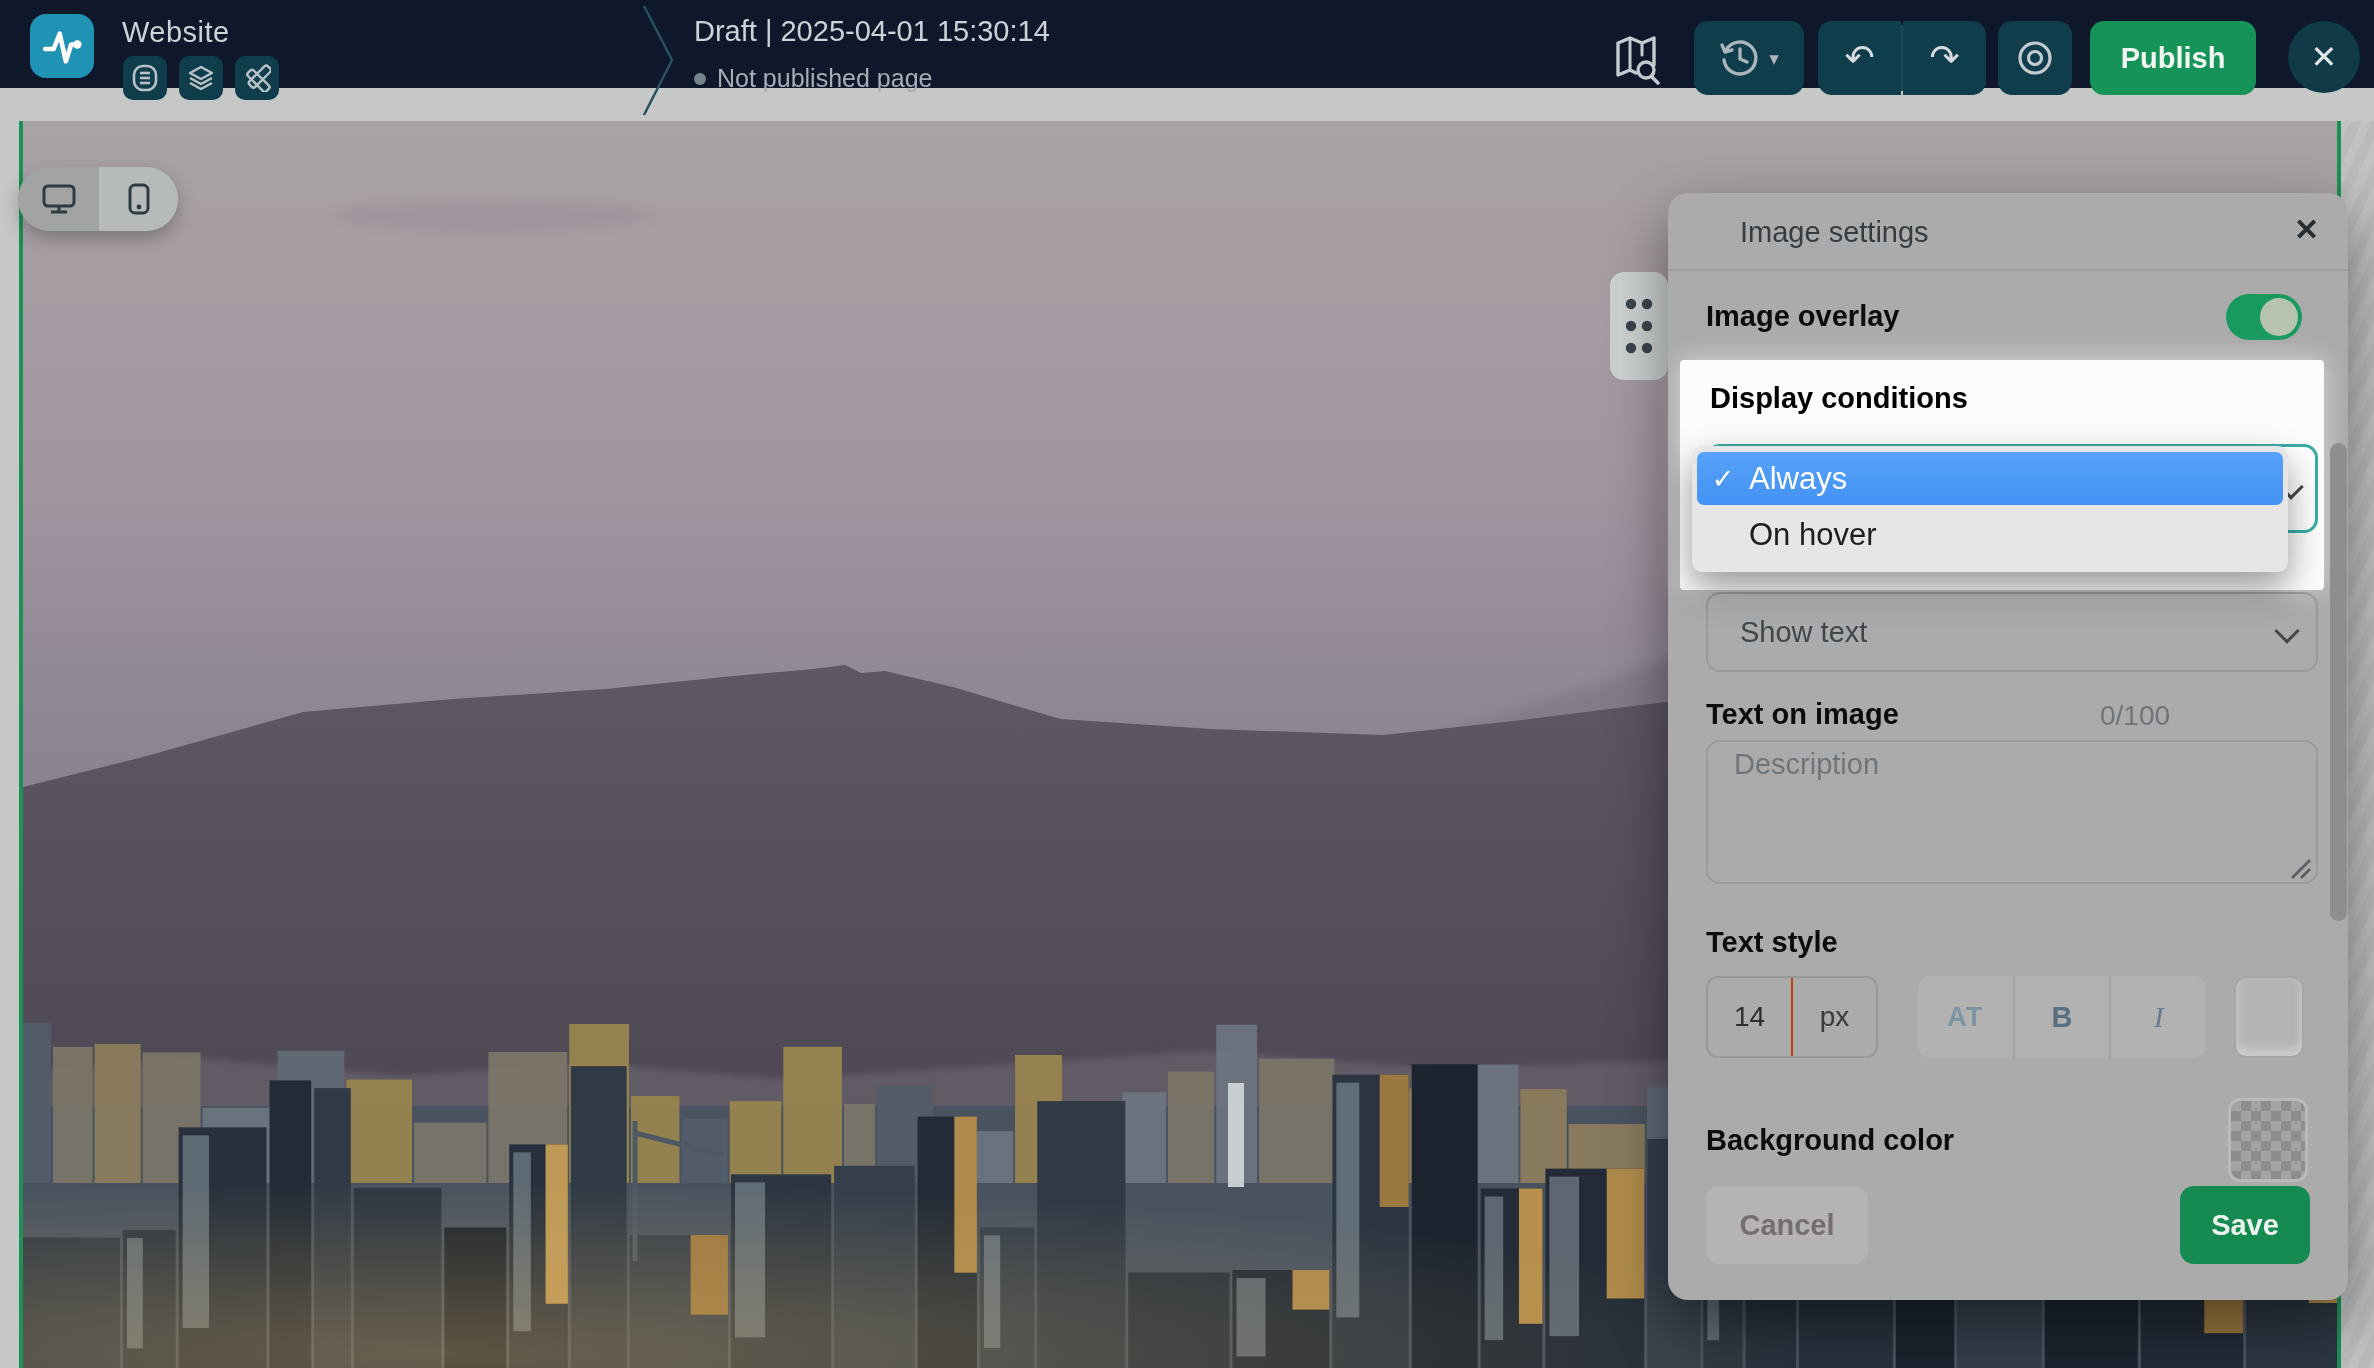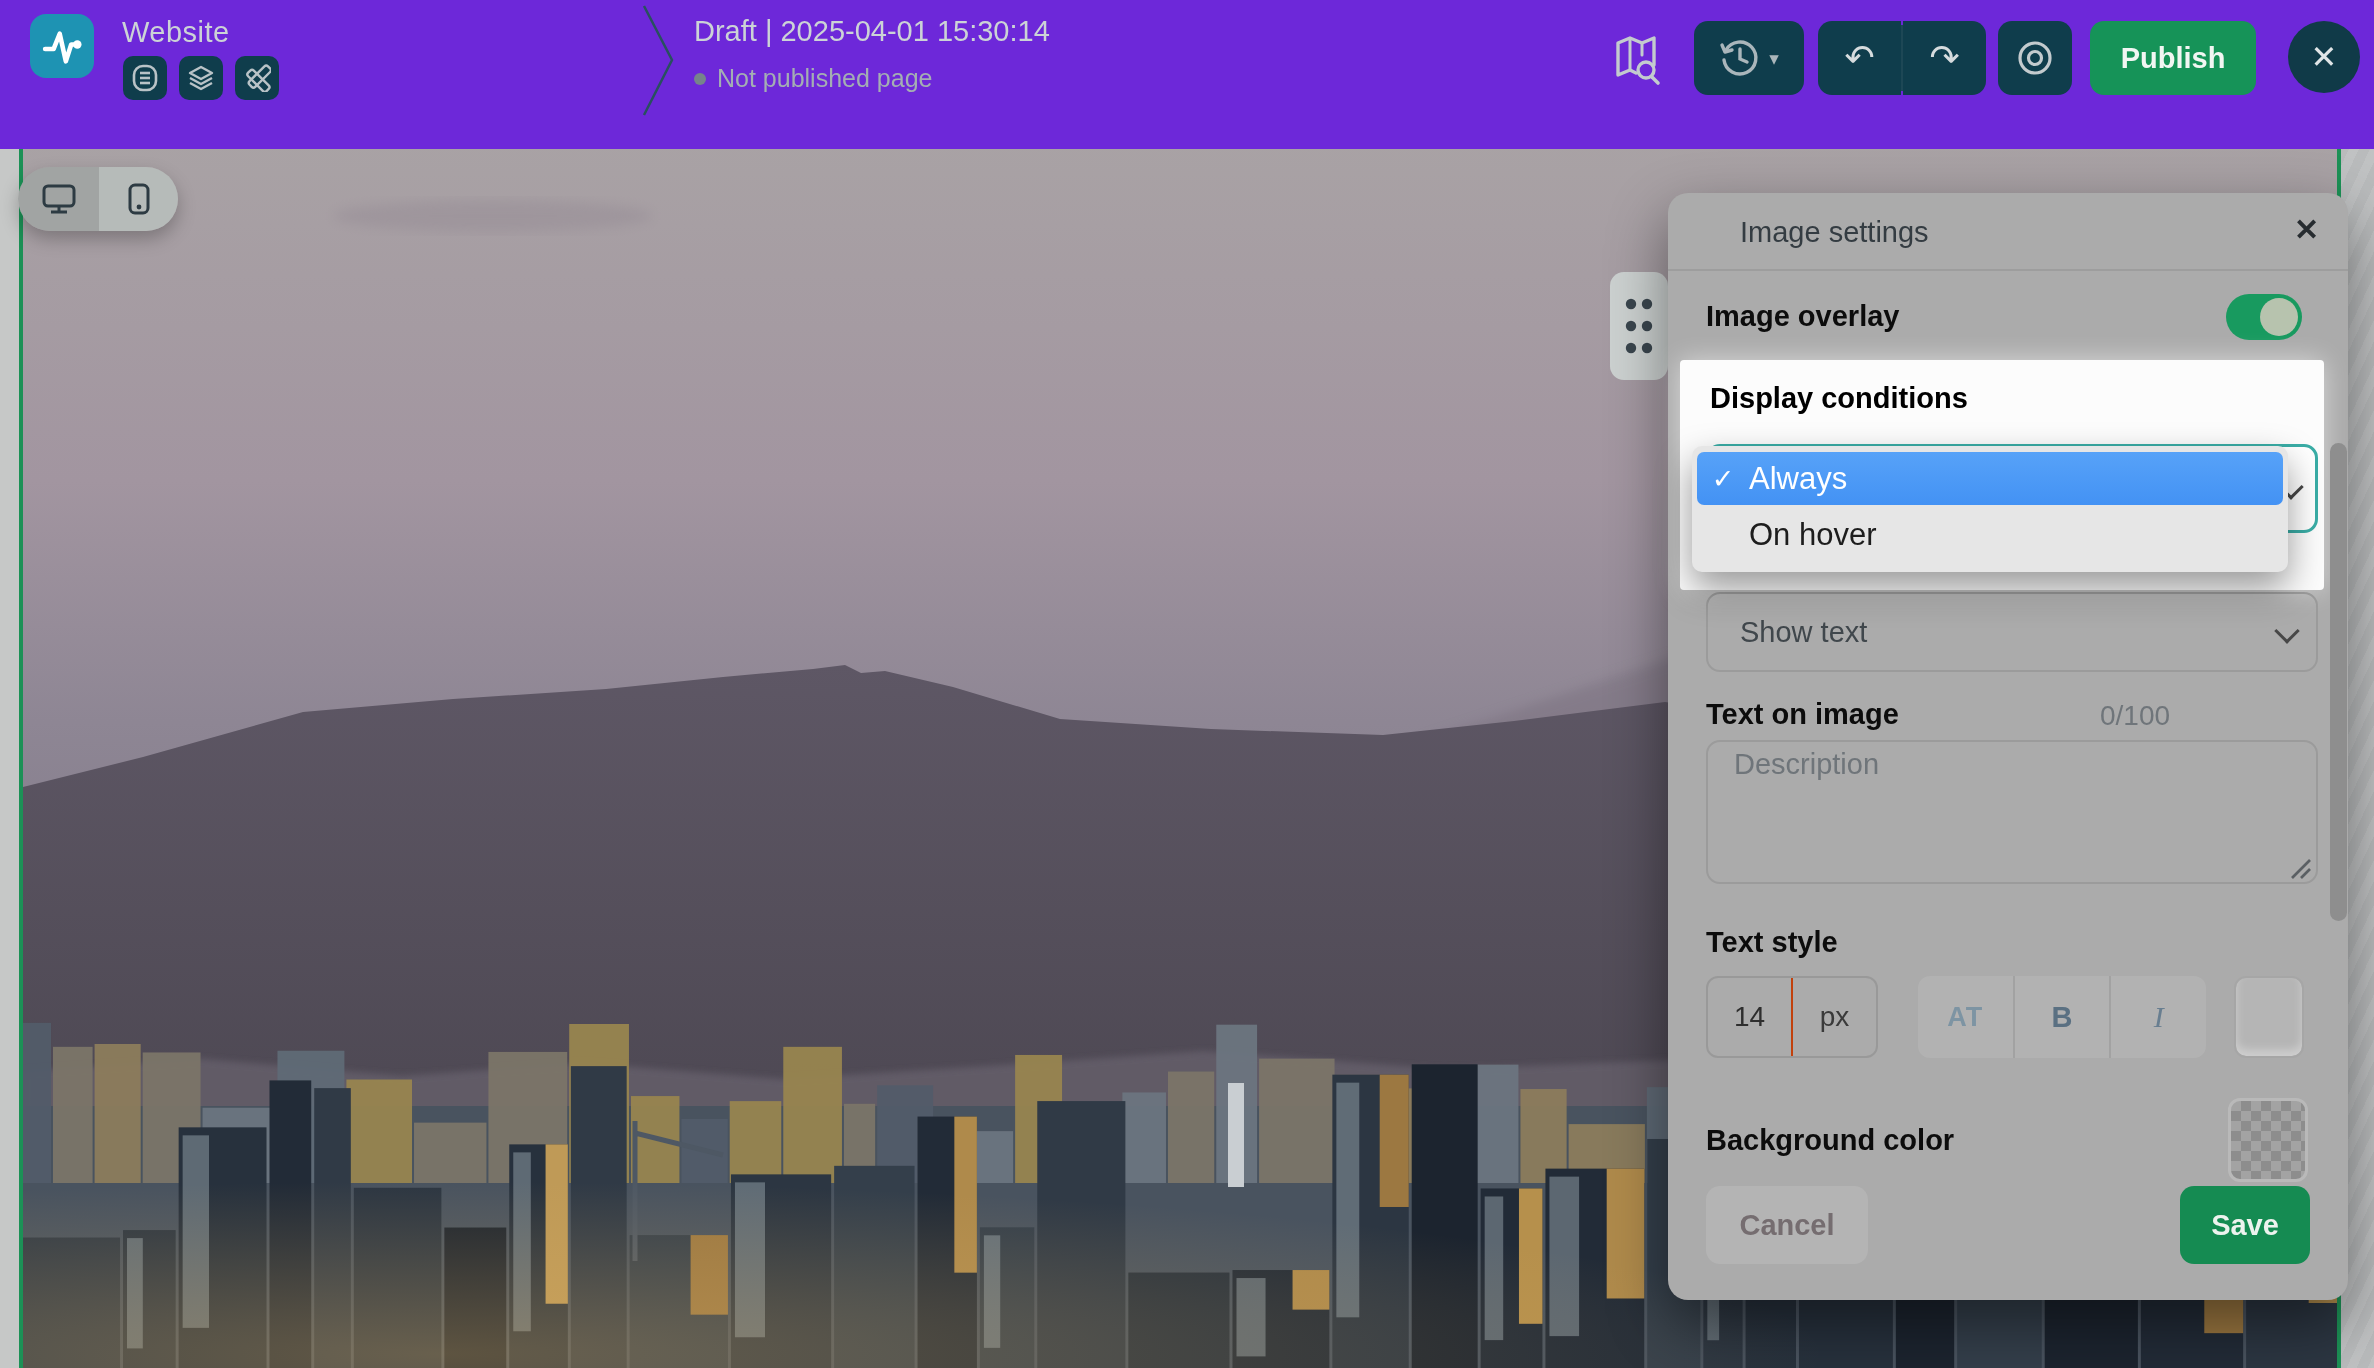--- a/index.html
+++ b/index.html
@@ -2,21 +2,21 @@
 <html><head>
 <meta charset="utf-8">
 <style>
   * { margin:0; padding:0; box-sizing:border-box; }
   html,body { width:2374px; height:1368px; overflow:hidden; background:#c6c8c7;
               font-family:"Liberation Sans", sans-serif; }
   #app { position:relative; width:2374px; height:1368px; overflow:hidden; }
   .abs { position:absolute; }
 
   
-  #header { position:absolute; left:0; top:0; width:2374px; height:149px; background:#6d28d9; z-index:50;padding-left:48px; }
+  #header { position:absolute; left:0; top:0; width:2374px; height:88px; background:#0f172a; z-index:50;padding-left:48px; }
   .logo { left:30px; top:14px; width:64px; height:64px; border-radius:16px; background:#1e93b3;
           display:flex; align-items:center; justify-content:center; }
   .app-title { left:122px; top:16px; font-size:29px; color:#ccd3d6; font-weight:500; letter-spacing:.5px; }
   .tile { top:56px; width:44px; height:44px; border-radius:10px; background:#0f3d4c;
           display:flex; align-items:center; justify-content:center; }
   .doc-status { left:694px; top:15px; font-size:29px; color:#ccd3d6; }
   .pub-row { left:694px; top:64px; display:flex; align-items:center; gap:11px; }
   .pub-dot { width:12px; height:12px; border-radius:50%; background:#76848b; }
   .pub-text { font-size:25px; color:#a4aeb3; }
   .hbtn { top:21px; height:74px; border-radius:14px; background:#0f3d4c; display:flex;

